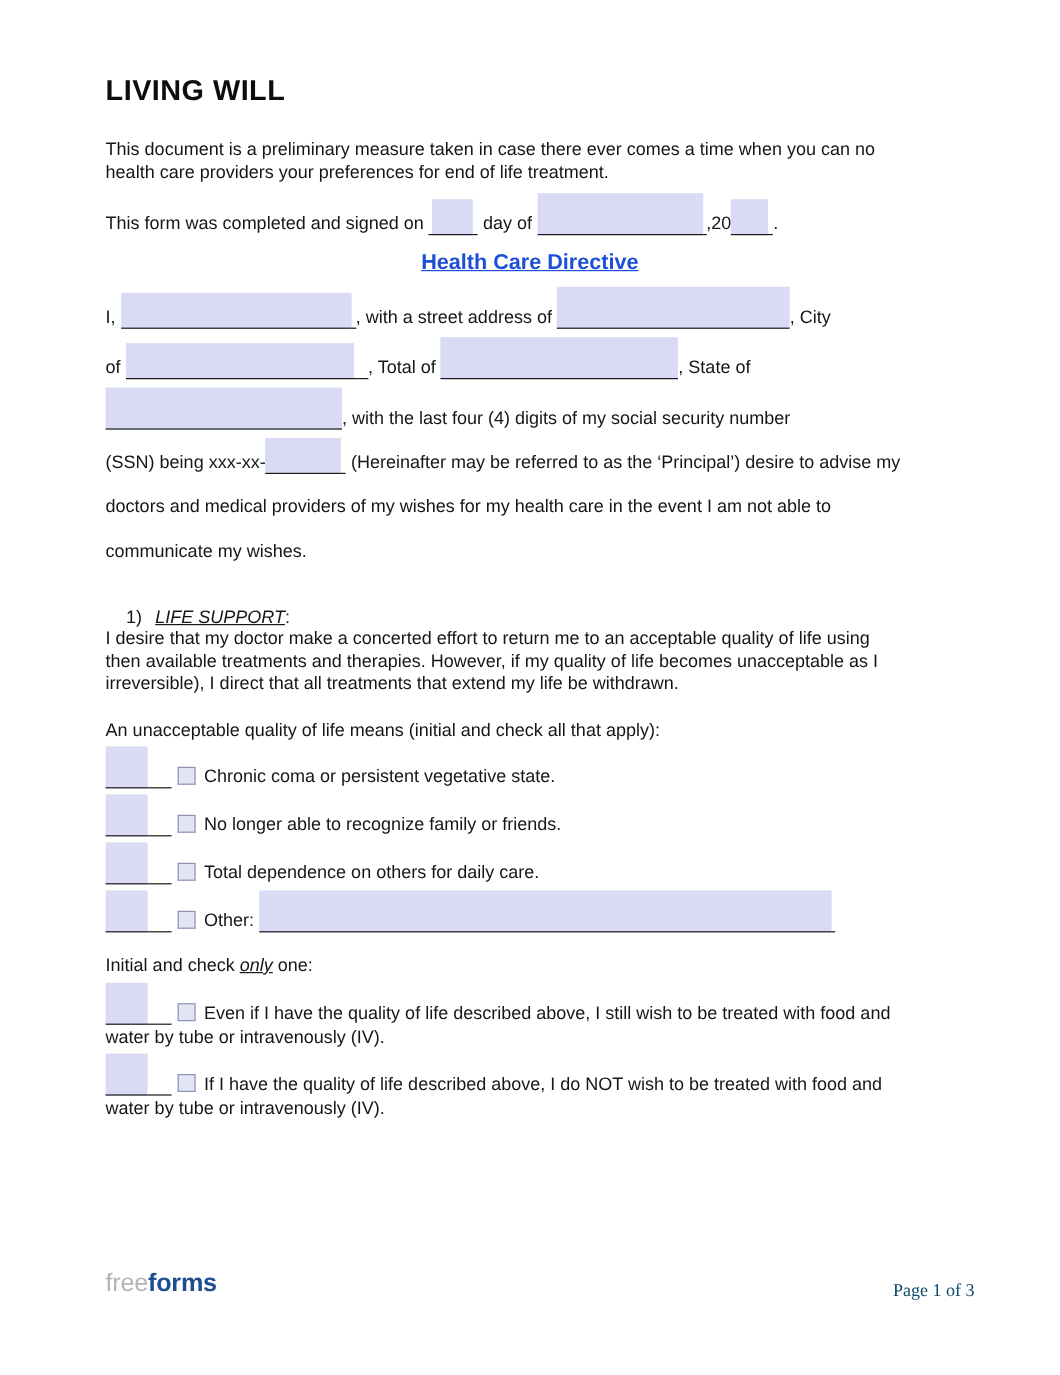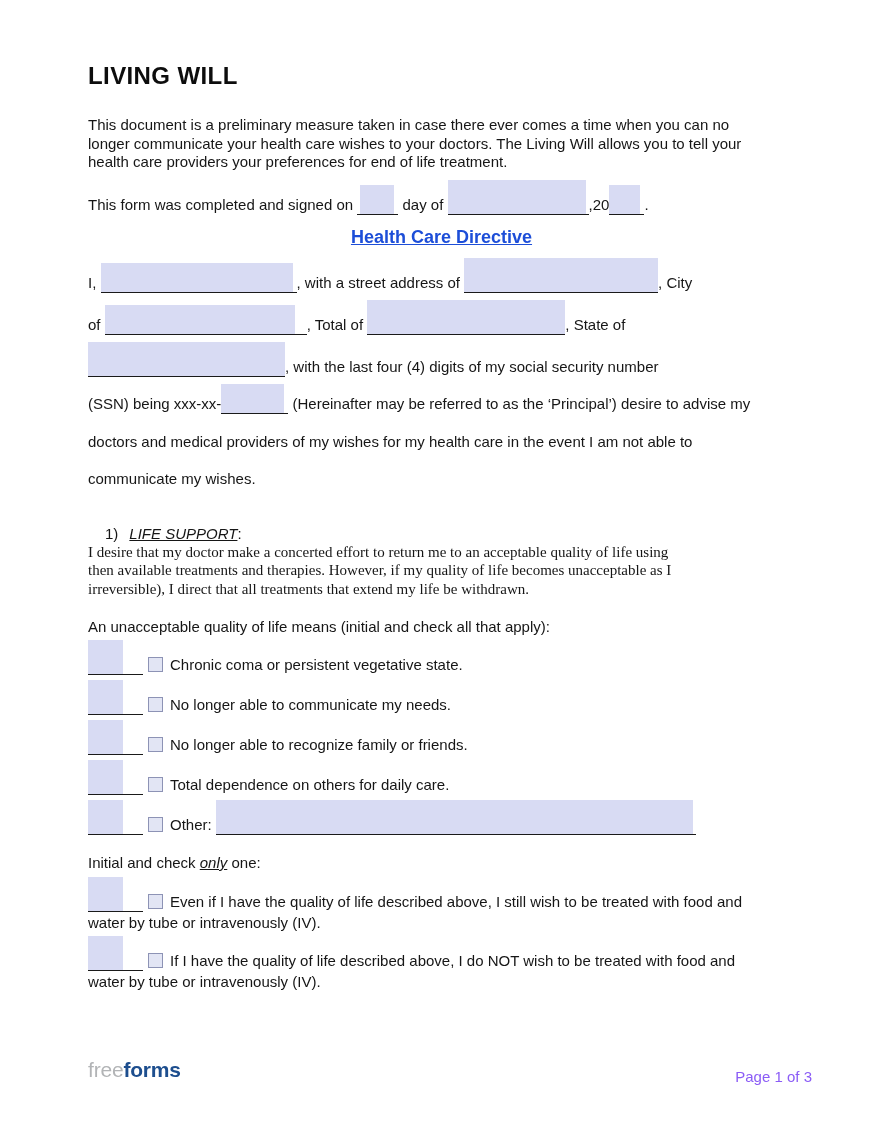--- a/index.html
+++ b/index.html
@@ -54,21 +54,21 @@
   }
 
   .dline { line-height: 19px; margin-top: 7px; white-space: nowrap; }
   .dline.first { margin-top: 10px; }
   .dline.plain { margin-top: 18px; }
 
   .ls-head { margin-top: 36px; line-height: 19px; padding-left: 17px; }
   .ls-num { margin-right: 11px; }
   .ls-title { font-style: italic; text-decoration: underline; }
 
-  .ls-body { margin-top: 0; font-family: Liberation Serif, serif; }
+  .ls-body { margin-top: 0; }
   .prompt { margin-top: 19px; line-height: 19px; }
 
   .opt { line-height: 19px; margin-top: 5px; white-space: nowrap; }
   .opt.first { margin-top: 4px; }
   .init-box {
     display: inline-block;
     width: 35px; height: 34px;
     background: #d8dbf3;
     border-bottom: 1px solid #1a1a1a;
     vertical-align: -5px;
@@ -97,33 +97,33 @@
     left: 88px; top: 1058px;
     font-size: 21px;
     letter-spacing: -0.2px;
   }
   .brand-free { color: #b2b4b6; margin-top: 24px; }
   .brand-forms { color: #1d4e8e; font-weight: bold; }
   .pagenum {
     position: absolute;
     right: 71px; top: 1068px;
     font-size: 15px;
-    color: #8b5cf6;
+    color: #0c4a6e;
+    font-family: Liberation Serif, serif;
   }
 </style>
 </head>
 <body>
 
 <div class="content">
 
   <h1 class="title">LIVING WILL</h1>
 
   <div class="intro">
     <div class="line">This document is a preliminary measure taken in case there ever comes a time when you can no</div>
-    <div class="line">longer communicate your health care wishes to your doctors. The Living Will allows you to tell your</div>
     <div class="line">health care providers your preferences for end of life treatment.</div>
   </div>
 
   <div class="signed"><span>This form was completed and signed on</span>
     <span class="ext" style="width:3px"></span><span class="fld" style="width:34px"></span><span class="ext" style="width:4px"></span>
     <span>day of</span>
     <span class="fld fld-tall" style="width:138px"></span><span class="ext" style="width:3px"></span><span>,20</span><span class="fld" style="width:31px"></span><span class="ext" style="width:4px"></span><span>.</span></div>
 
   <div class="hcd-heading">Health Care Directive</div>
 
@@ -148,21 +148,20 @@
   <div class="ls-body">
     <div class="line">I desire that my doctor make a concerted effort to return me to an acceptable quality of life using</div>
     <div class="line">then available treatments and therapies. However, if my quality of life becomes unacceptable as I</div>
     <div class="line">irreversible), I direct that all treatments that extend my life be withdrawn.</div>
   </div>
 
   <div class="prompt">An unacceptable quality of life means (initial and check all that apply):</div>
 
   <div class="opt first"><span class="init-box"></span><span class="ext init-ext"></span><span class="cbx"></span><span>Chronic coma or persistent vegetative state.</span></div>
 
-  <div class="opt"><span class="init-box"></span><span class="ext init-ext"></span><span class="cbx"></span><span>No longer able to communicate my needs.</span></div>
 
   <div class="opt"><span class="init-box"></span><span class="ext init-ext"></span><span class="cbx"></span><span>No longer able to recognize family or friends.</span></div>
 
   <div class="opt"><span class="init-box"></span><span class="ext init-ext"></span><span class="cbx"></span><span>Total dependence on others for daily care.</span></div>
 
   <div class="opt"><span class="init-box"></span><span class="ext init-ext"></span><span class="cbx"></span><span>Other:</span>
     <span class="fld fld-tall other-fld"></span><span class="ext" style="width:3px"></span></div>
 
   <div class="initial-one"><span>Initial and check</span>
     <span class="em-u">only</span>

